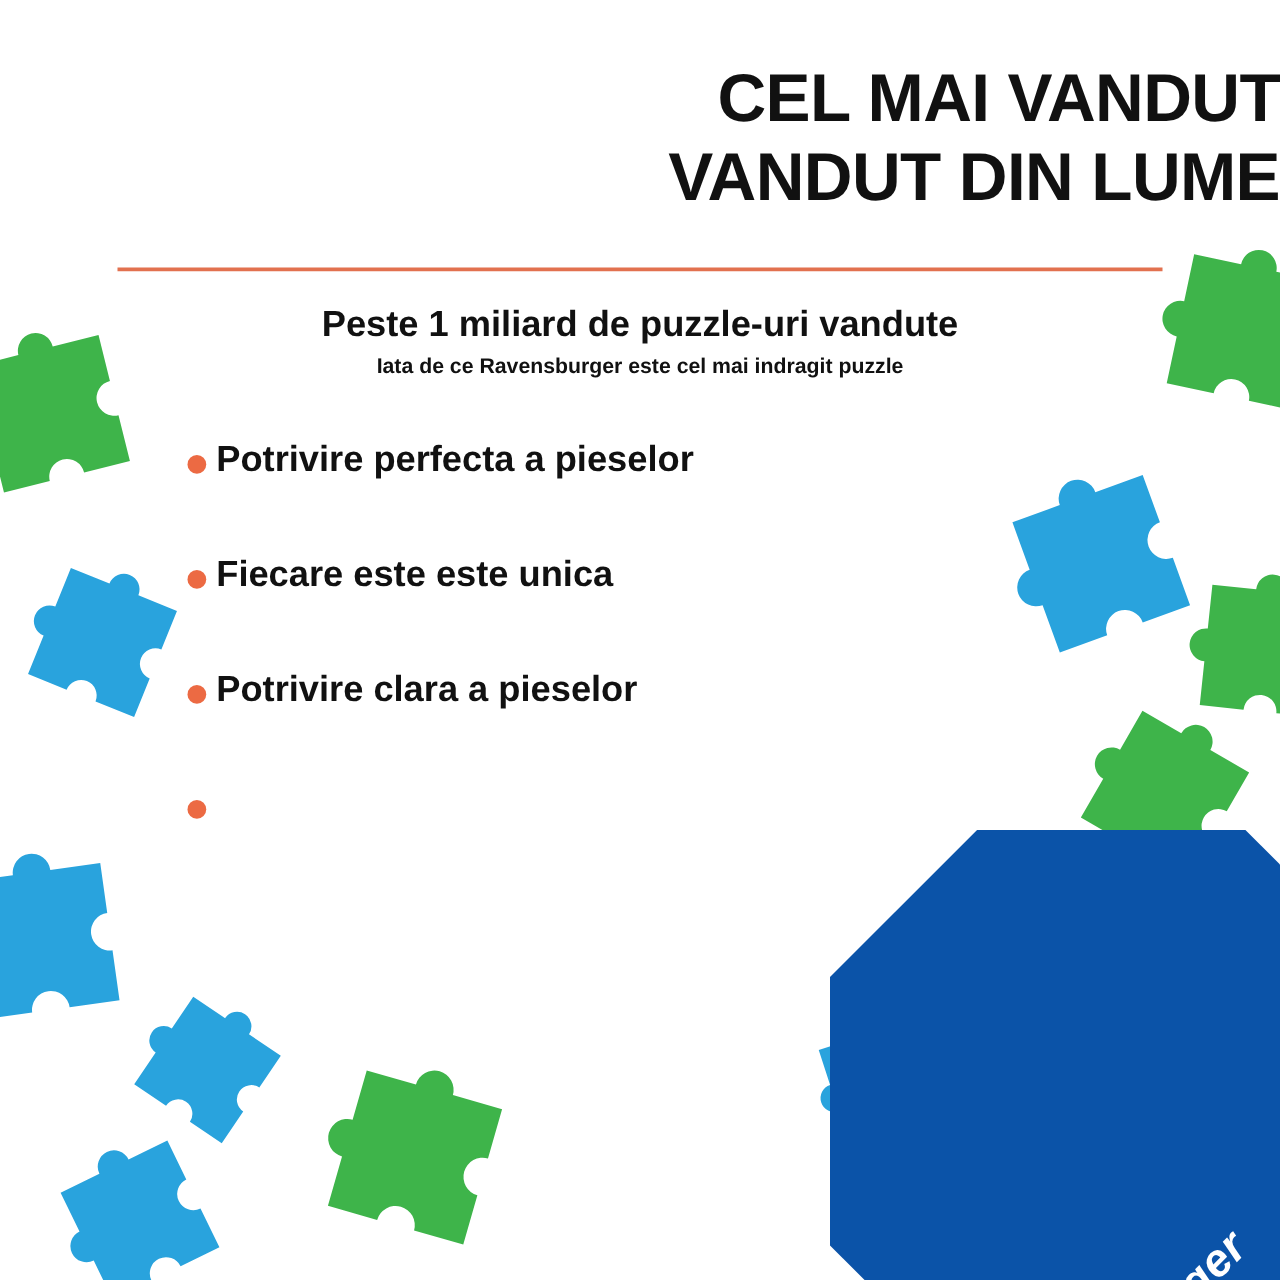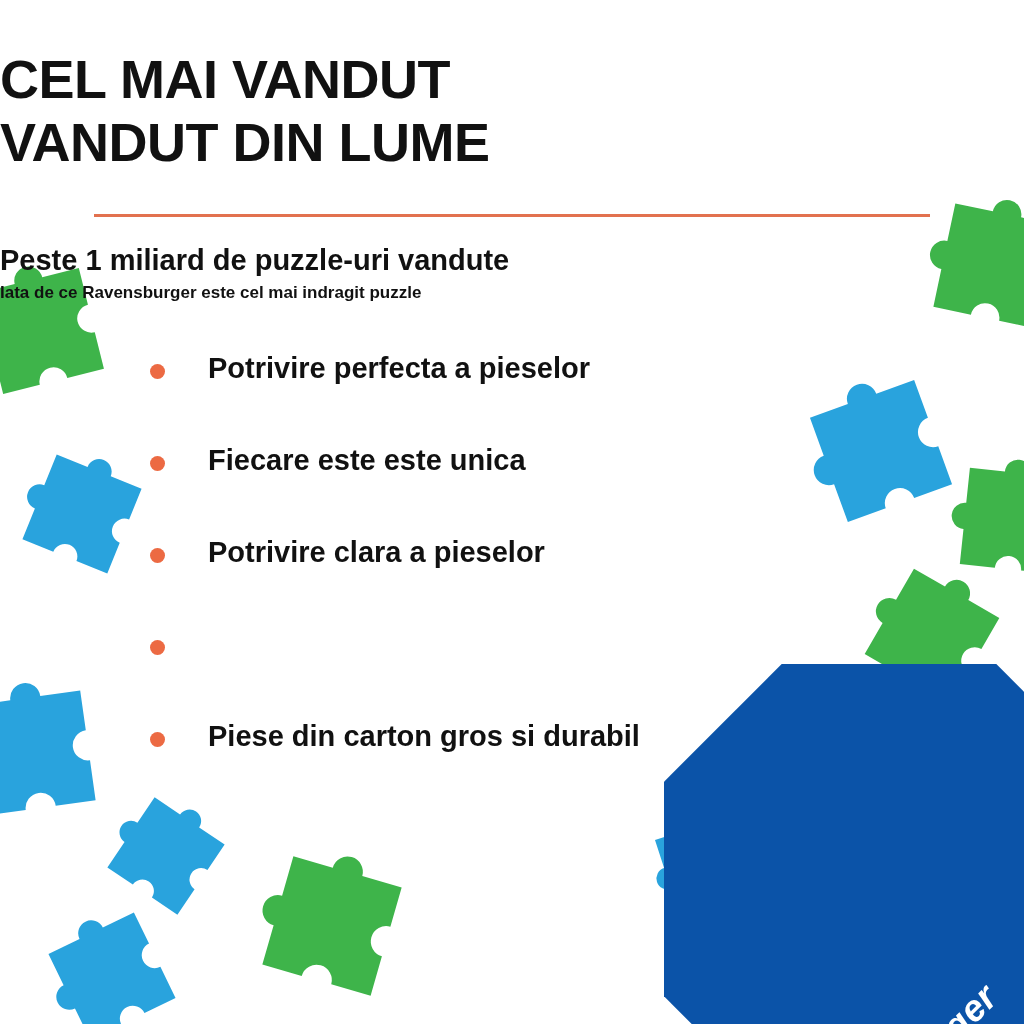--- a/index.html
+++ b/index.html
@@ -33,21 +33,21 @@
     height: 100%;
     overflow: visible;
   }
 
   
   .headline {
     position: absolute;
     top: 48px;
     left: 0;
     width: 1024px;
-    text-align: left;
+    text-align: right;
     font-size: 54px;
     line-height: 1.16;
     font-weight: bold;
     color: #111111;
     letter-spacing: -0.5px;
   }
   .headline .line {
     display: block;
     white-space: nowrap;
   }
@@ -59,21 +59,21 @@
     width: 836px;
     height: 3px;
     background: #e2714f;
   }
 
   .subhead {
     position: absolute;
     top: 243px;
     left: 0;
     width: 1024px;
-    text-align: left;
+    text-align: center;
     color: #111111;
     font-weight: bold;
   }
   .subhead .sub1 {
     display: block;
     font-size: 29px;
     line-height: 1.2;
   }
   .subhead .sub2 {
     display: block;
@@ -86,21 +86,20 @@
   .bullets {
     position: absolute;
     top: 353px;
     left: 150px;
     width: 800px;
   }
   .bullet-row {
     display: flex;
     align-items: flex-start;
     height: 92px;
-    gap: 35px;
   }
   .dot {
     width: 15px;
     height: 15px;
     border-radius: 50%;
     background: #ec6a43;
     flex: 0 0 auto;
     margin-top: 11px;
     margin-right: 8px;
   }
@@ -245,24 +244,20 @@
       <span class="dot"></span>
       <span class="bullet-text">Fiecare este este unica</span>
     </div>
     <div class="bullet-row">
       <span class="dot"></span>
       <span class="bullet-text">Potrivire clara a pieselor</span>
     </div>
     <div class="bullet-row">
       <span class="dot"></span>
     </div>
-    <div class="bullet-row">
-      <span class="dot"></span>
-      <span class="bullet-text">Piese din carton gros si durabil</span>
-    </div>
   </div>
 
   <div class="corner">
     <div class="corner-fill"></div>
     <div class="corner-label">Ravensburger</div>
   </div>
 
 </div>
 
 </body></html>

